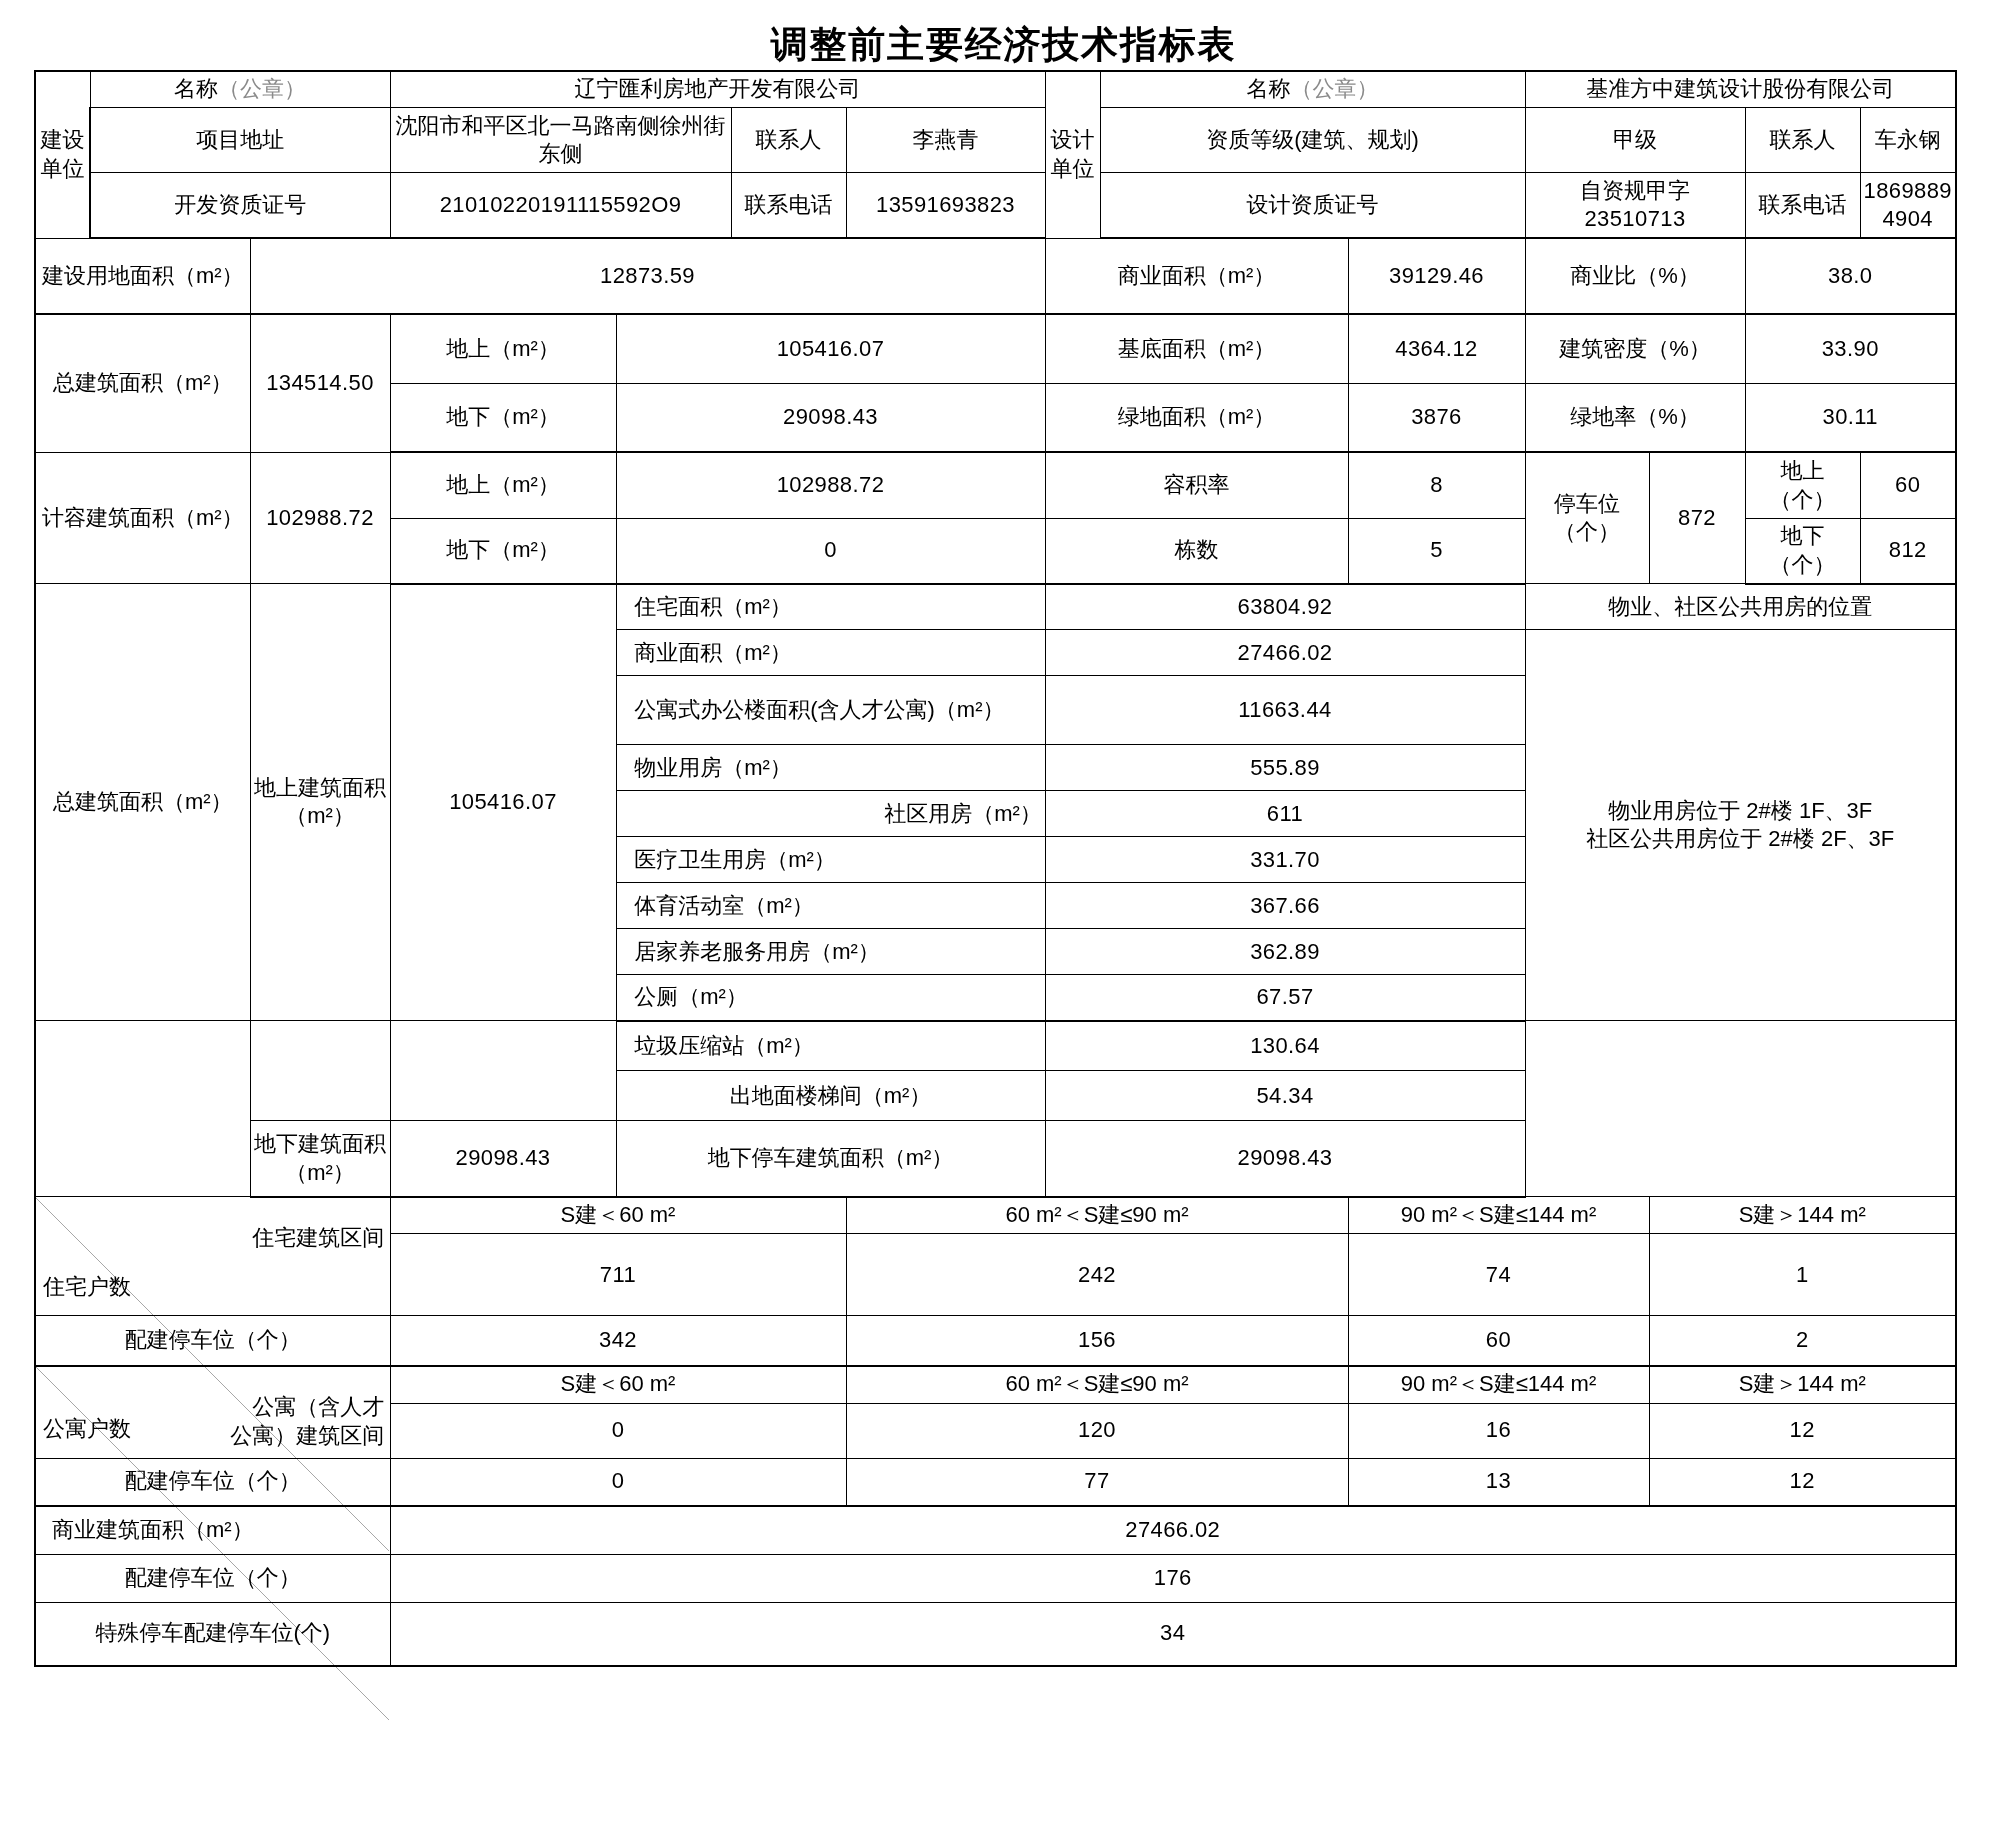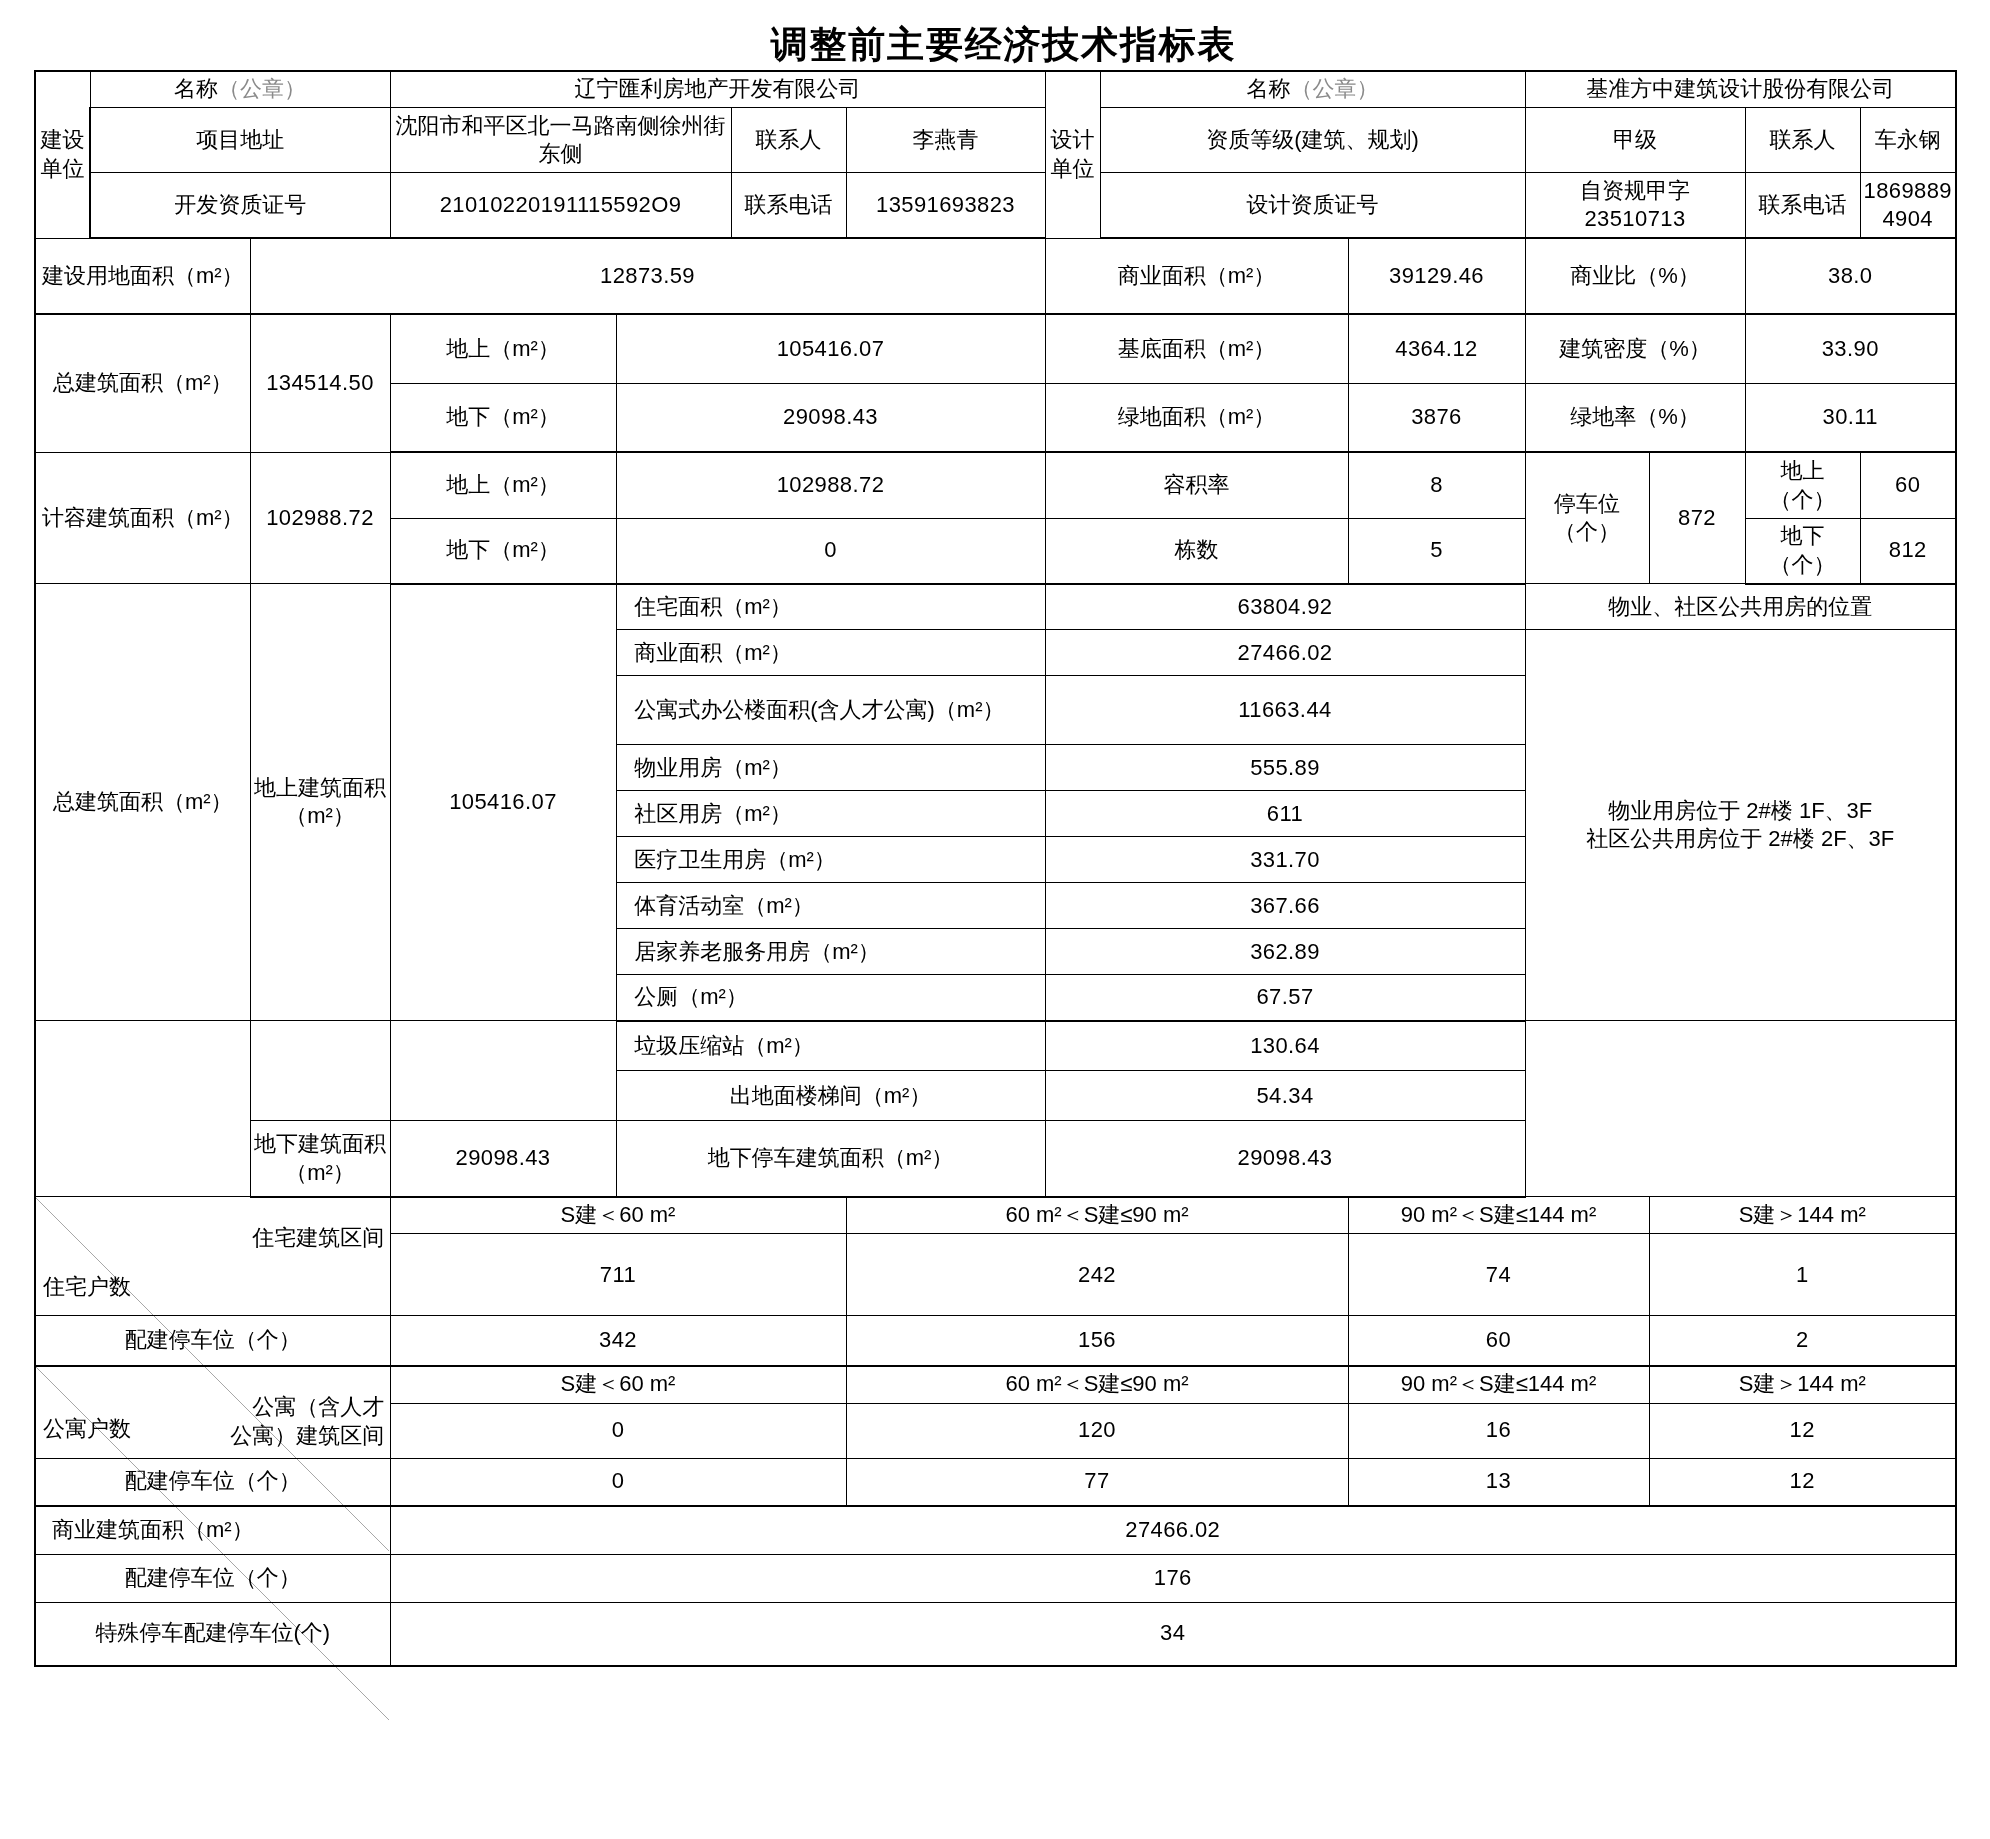--- a/index.html
+++ b/index.html
@@ -225,21 +225,21 @@
     </tr>
     <tr style="height:69px">
       <td colspan="3" style="text-align:left;padding-left:17.7px">公寓式办公楼面积(含人才公寓)（m²）</td>
       <td class="num" colspan="3">11663.44</td>
     </tr>
     <tr style="height:46px">
       <td colspan="3" style="text-align:left;padding-left:17.7px">物业用房（m²）</td>
       <td class="num" colspan="3">555.89</td>
     </tr>
     <tr style="height:46px">
-      <td colspan="3" style="text-align:left;padding-left:17.7px">社区用房（m²）</td>
+      <td colspan="3" style="text-align:right;padding-left:17.7px">社区用房（m²）</td>
       <td class="num" colspan="3">611</td>
     </tr>
     <tr style="height:46px">
       <td colspan="3" style="text-align:left;padding-left:17.7px">医疗卫生用房（m²）</td>
       <td class="num" colspan="3">331.70</td>
     </tr>
     <tr style="height:46px">
       <td colspan="3" style="text-align:left;padding-left:17.7px">体育活动室（m²）</td>
       <td class="num" colspan="3">367.66</td>
     </tr>

